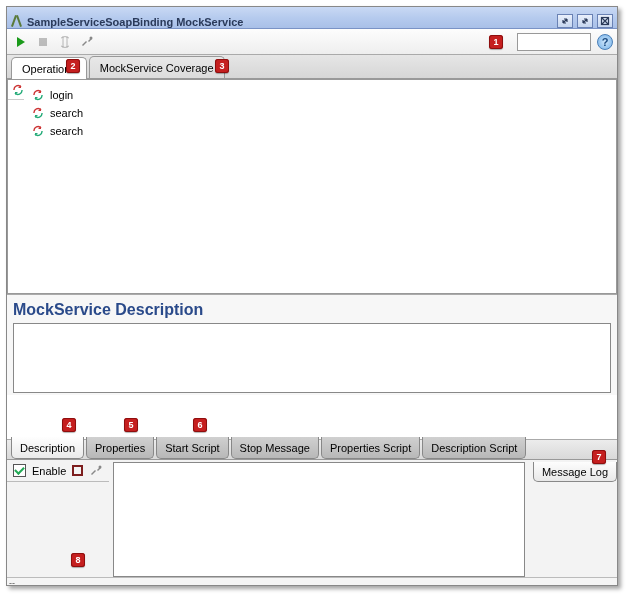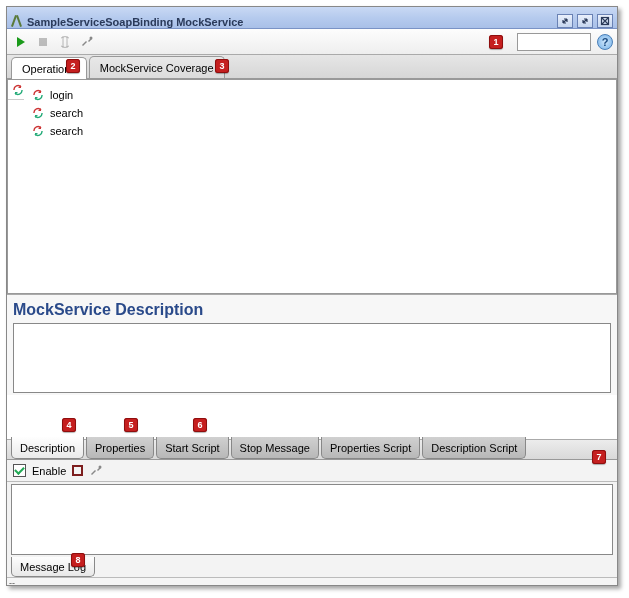--- a/index.html
+++ b/index.html
@@ -212,21 +212,21 @@
     margin-right:2px;
     cursor:pointer;
     font-size:11px;
   }
   .detail-tab.active {
     background:linear-gradient(#fefefe,#eaeaea);
   }
   
   .log-panel {
     border-top:1px solid #999;
-    display:flex; flex-direction:column;
+    display:flex; flex-direction:row;
     height:118px;
     background:#f3f3f3;
   }
   .log-toolbar {
     height:22px;
     display:flex; align-items:center;
     padding:0 6px;
     gap:6px;
     border-bottom:1px solid #bbb;
   }

